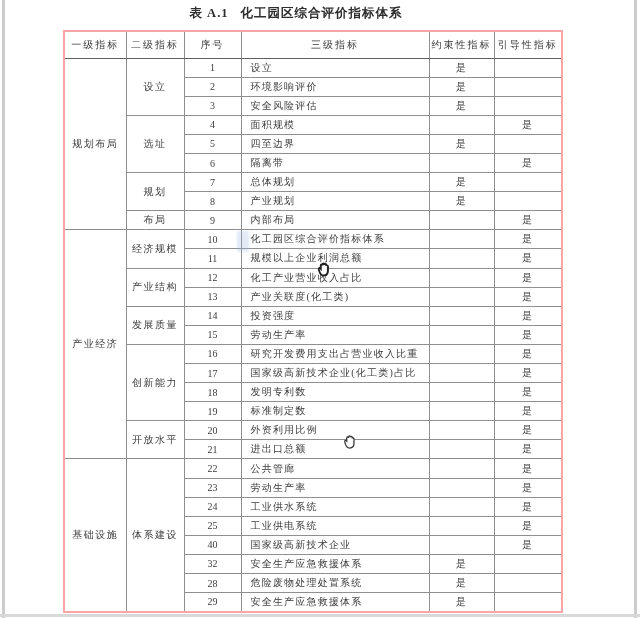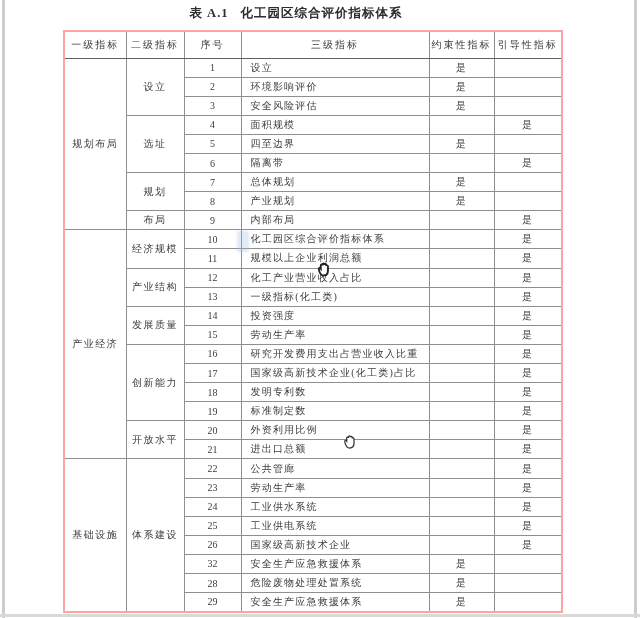--- a/index.html
+++ b/index.html
@@ -181,21 +181,21 @@
       </tr>
       <tr>
         <td class="l2" rowspan="2">产业结构</td>
         <td class="no">12</td>
         <td class="ind">化工产业营业收入占比</td>
         <td class="val"></td>
         <td class="val">是</td>
       </tr>
       <tr>
         <td class="no">13</td>
-        <td class="ind">一级指标(化工类)</td>
+        <td class="ind">产业关联度(化工类)</td>
         <td class="val"></td>
         <td class="val">是</td>
       </tr>
       <tr>
         <td class="l2" rowspan="2">发展质量</td>
         <td class="no">14</td>
         <td class="ind">投资强度</td>
         <td class="val"></td>
         <td class="val">是</td>
       </tr>
@@ -263,21 +263,21 @@
         <td class="val"></td>
         <td class="val">是</td>
       </tr>
       <tr>
         <td class="no">25</td>
         <td class="ind">工业供电系统</td>
         <td class="val"></td>
         <td class="val">是</td>
       </tr>
       <tr>
-        <td class="no">26</td>
+        <td class="no">40</td>
         <td class="ind">国家级高新技术企业</td>
         <td class="val"></td>
         <td class="val">是</td>
       </tr>
       <tr>
         <td class="no">32</td>
         <td class="ind">安全生产应急救援体系</td>
         <td class="val">是</td>
         <td class="val"></td>
       </tr>

